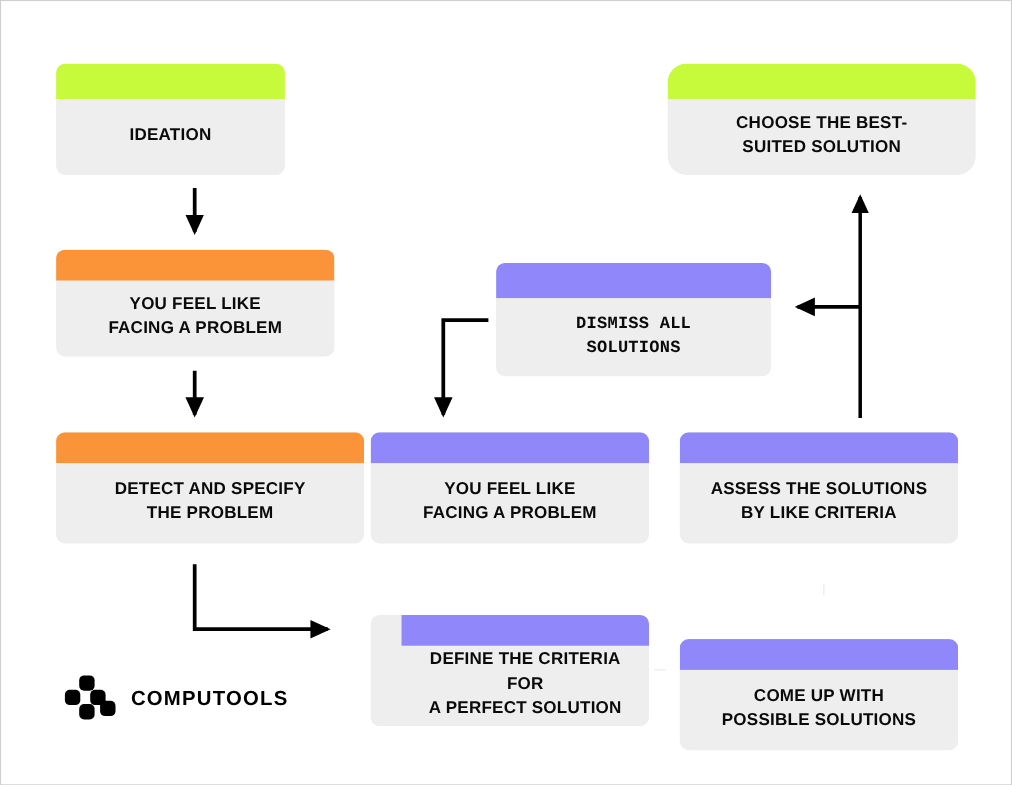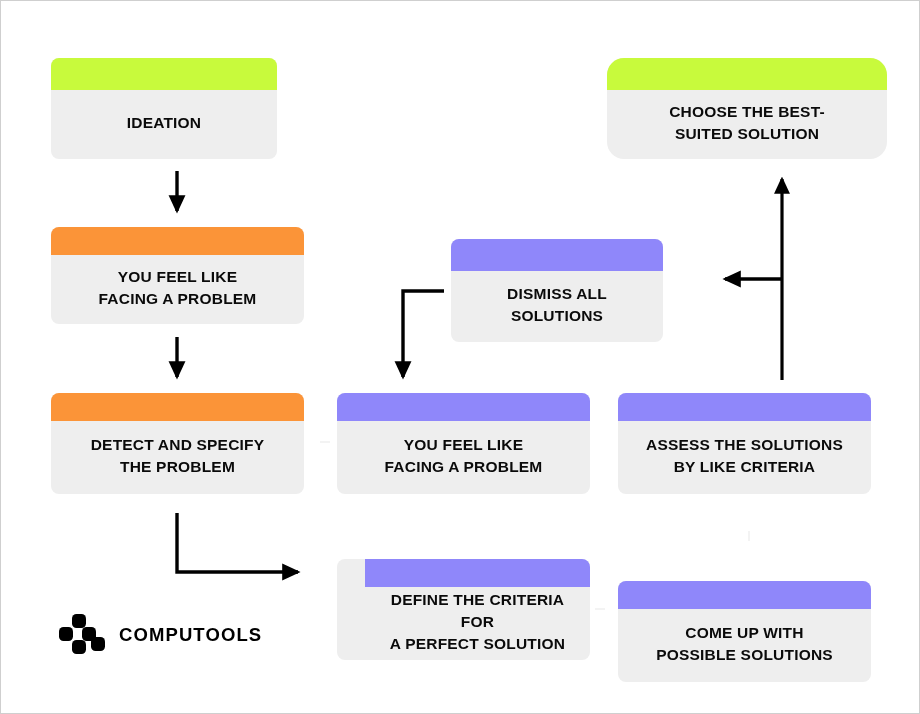--- a/index.html
+++ b/index.html
@@ -112,21 +112,21 @@
 
     <g>
       <path d="M 443 290 L 402 290 L 402 376" stroke="#000000" stroke-width="3.4" fill="none" marker-end="url(#ah)"></path>
     </g>
 
     <g>
       <path d="M 329 441 L 319 441" stroke="#000000" stroke-width="0.1" fill="none" marker-end="url(#ah)"></path>
     </g>
   </svg>
 
-  <div class="node" style="left:50px; top:57px; width:226px; height:101px;justify-content:flex-end;">
+  <div class="node" style="left:50px; top:57px; width:208px; height:101px;justify-content:flex-end;">
     <div class="cap" style="height:32px; background:#c8fa3c;"></div>
     <div class="body">
       <div class="label">IDEATION</div>
     </div>
   </div>
 
   <div class="node" style="left:606px; top:57px; width:280px; height:101px;border-radius:17px;">
     <div class="cap" style="height:32px; background:#c8fa3c;"></div>
     <div class="body">
       <div class="label">CHOOSE THE BEST-
@@ -135,29 +135,29 @@
   </div>
 
   <div class="node" style="left:50px; top:226px; width:253px; height:97px;">
     <div class="cap" style="height:28px; background:#fb9438;"></div>
     <div class="body">
       <div class="label">YOU FEEL LIKE
 FACING A PROBLEM</div>
     </div>
   </div>
 
-  <div class="node" style="left:450px; top:238px; width:212px; height:103px;">
+  <div class="node" style="left:450px; top:238px; width:250px; height:103px;font-family:Liberation Mono, monospace;">
     <div class="cap" style="height:32px; background:#8f87fa;"></div>
     <div class="body">
       <div class="label">DISMISS ALL
 SOLUTIONS</div>
     </div>
   </div>
 
-  <div class="node" style="left:50px; top:392px; width:253px; height:101px;">
+  <div class="node" style="left:50px; top:392px; width:280px; height:101px;">
     <div class="cap" style="height:28px; background:#fb9438;"></div>
     <div class="body">
       <div class="label">DETECT AND SPECIFY
 THE PROBLEM</div>
     </div>
   </div>
 
   <div class="node" style="left:336px; top:392px; width:253px; height:101px;">
     <div class="cap" style="height:28px; background:#8f87fa;"></div>
     <div class="body">

